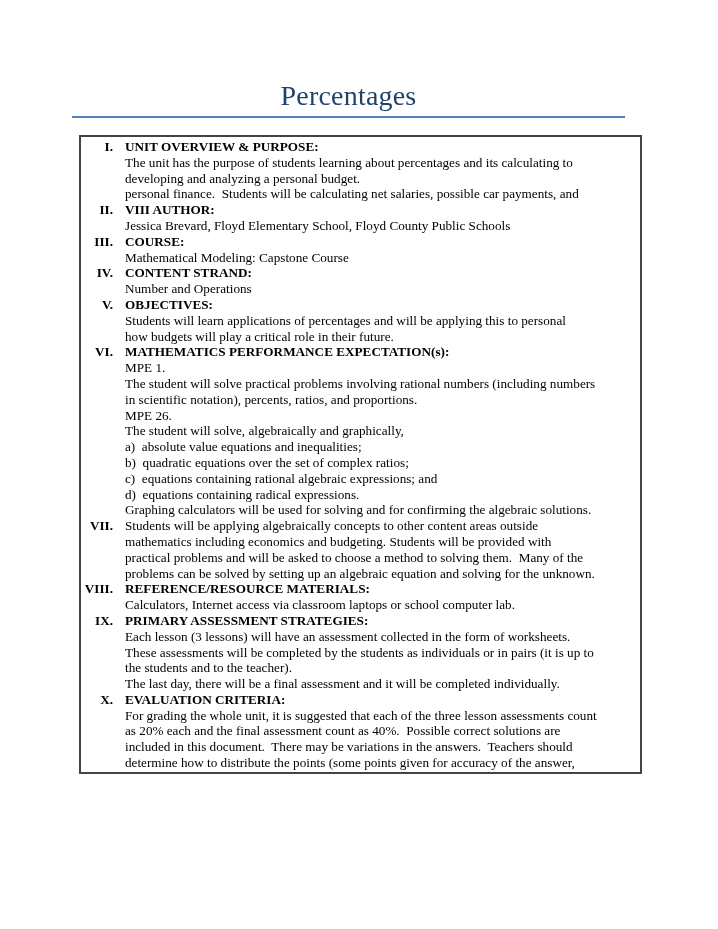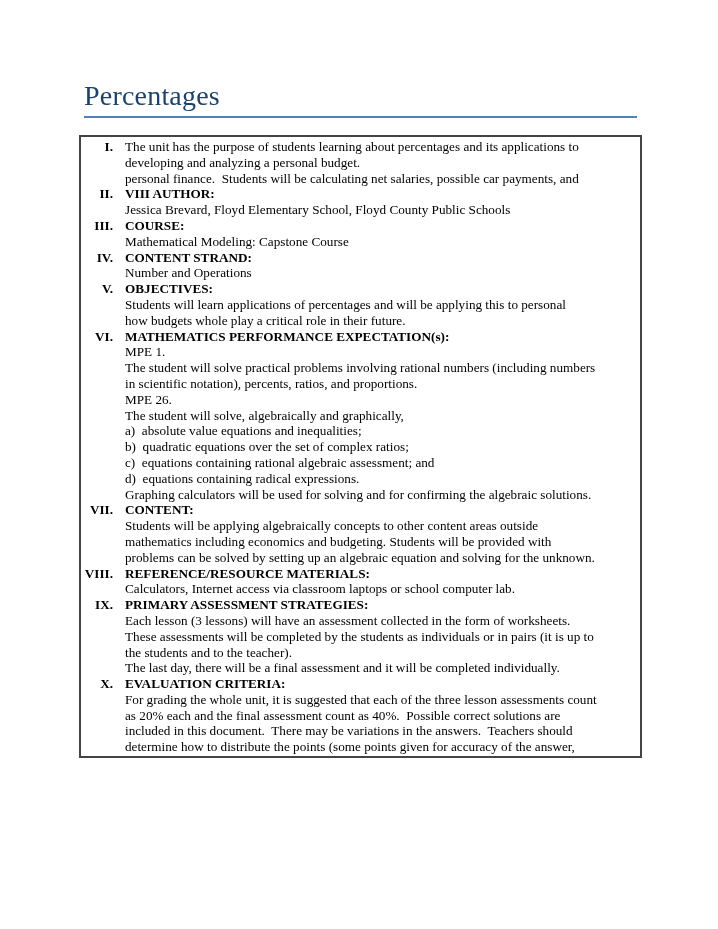--- a/index.html
+++ b/index.html
@@ -15,23 +15,24 @@
     position: relative;
     overflow: hidden;
   }
   .doc-page {
     position: absolute;
     inset: 0;
     background: #ffffff;
   }
   .title-block {
     position: absolute;
-    left: 84px;
+    left: 72px;
     top: 80px;
     width: 553px;
+    text-align: center;
   }
   .doc-title {
     font-size: 28px;
     line-height: 32px;
     letter-spacing: 0.2px;
     padding-bottom: 4px;
   }
   .title-rule {
     height: 0;
     border-bottom: 2.5px solid #4F81BD;
@@ -76,22 +77,23 @@
 
   <div class="title-block">
     <div class="doc-title" style="color: rgb(31, 67, 104);">Percentages</div>
     <div class="title-rule" style="border-bottom-color: rgb(79, 129, 189);"></div>
   </div>
 
   <div class="content-box" style="border-color: rgb(68, 68, 68); color: rgb(0, 0, 0);">
   <div class="section-row">
     <div class="num-cell">I.</div>
     <div class="section-content">
-      <div class="section-body">
-            <div class="line">The unit has the purpose of students learning about percentages and its applications to</div>
+      <div class="section-heading">UNIT OVERVIEW &amp; PURPOSE:</div>
+      <div class="section-body">
+            <div class="line">The unit has the purpose of students learning about percentages and its calculating to</div>
             <div class="line">developing and analyzing a personal budget.</div>
             <div class="line">personal finance.  Students will be calculating net salaries, possible car payments, and</div>
           </div>
     </div>
   </div>
 
   <div class="section-row">
     <div class="num-cell">II.</div>
     <div class="section-content">
       <div class="section-heading">VIII AUTHOR:</div>
@@ -120,51 +122,51 @@
           </div>
     </div>
   </div>
 
   <div class="section-row">
     <div class="num-cell">V.</div>
     <div class="section-content">
       <div class="section-heading">OBJECTIVES:</div>
       <div class="section-body">
             <div class="line">Students will learn applications of percentages and will be applying this to personal</div>
-            <div class="line">how budgets whole play a critical role in their future.</div>
+            <div class="line">how budgets will play a critical role in their future.</div>
           </div>
     </div>
   </div>
 
   <div class="section-row">
     <div class="num-cell">VI.</div>
     <div class="section-content">
       <div class="section-heading">MATHEMATICS PERFORMANCE EXPECTATION(s):</div>
       <div class="section-body">
             <div class="line">MPE 1.</div>
             <div class="line">The student will solve practical problems involving rational numbers (including numbers</div>
             <div class="line">in scientific notation), percents, ratios, and proportions.</div>
             <div class="line">MPE 26.</div>
             <div class="line">The student will solve, algebraically and graphically,</div>
             <div class="line">a)  absolute value equations and inequalities;</div>
             <div class="line">b)  quadratic equations over the set of complex ratios;</div>
-            <div class="line">c)  equations containing rational algebraic assessment; and</div>
+            <div class="line">c)  equations containing rational algebraic expressions; and</div>
             <div class="line">d)  equations containing radical expressions.</div>
             <div class="line">Graphing calculators will be used for solving and for confirming the algebraic solutions.</div>
           </div>
     </div>
   </div>
 
   <div class="section-row">
     <div class="num-cell">VII.</div>
     <div class="section-content">
-      <div class="section-heading">CONTENT:</div>
       <div class="section-body">
             <div class="line">Students will be applying algebraically concepts to other content areas outside</div>
             <div class="line">mathematics including economics and budgeting. Students will be provided with</div>
+            <div class="line">practical problems and will be asked to choose a method to solving them.  Many of the</div>
             <div class="line">problems can be solved by setting up an algebraic equation and solving for the unknown.</div>
           </div>
     </div>
   </div>
 
   <div class="section-row">
     <div class="num-cell">VIII.</div>
     <div class="section-content">
       <div class="section-heading">REFERENCE/RESOURCE MATERIALS:</div>
       <div class="section-body">

